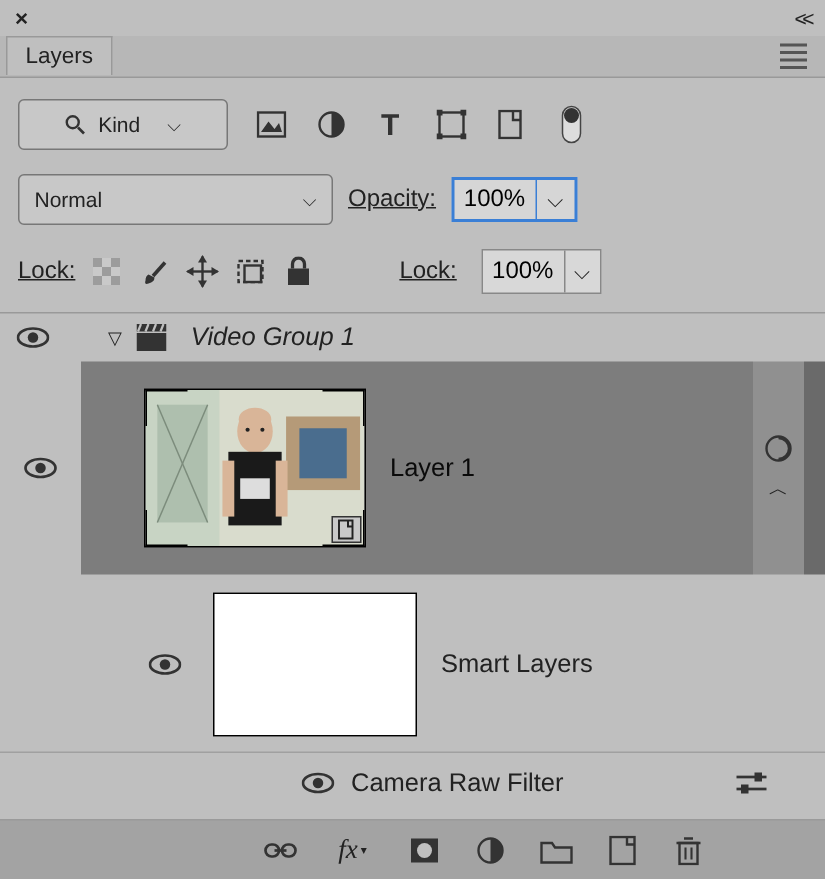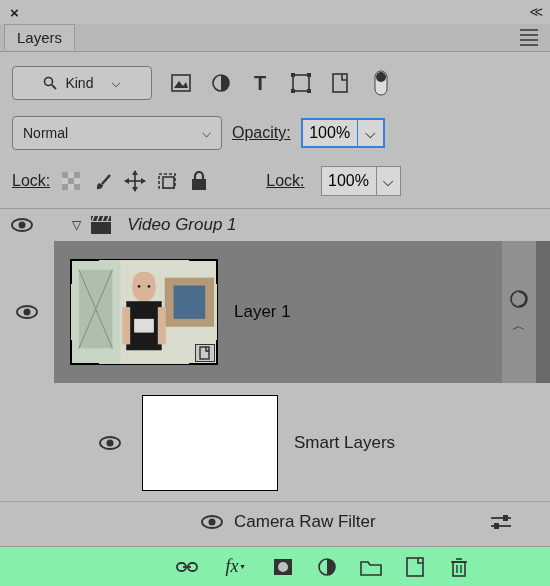--- a/index.html
+++ b/index.html
@@ -28,38 +28,38 @@
   .fill-box .dd { border-left:1px solid #888; width:24px; display:flex; align-items:center; justify-content:center; height:100%; }
 
   .layers-area { }
   .group-row { display:flex; align-items:center; gap:10px; padding:6px 10px; }
   .eye { width:24px; display:flex; align-items:center; justify-content:center; cursor:pointer; }
   .tri { font-size:12px; cursor:pointer; }
   .clapper { width:20px; height:18px; }
 
   .layer-slot { display:flex; align-items:center; position:relative;}
   .slot-left { width:54px; display:flex; align-items:center; justify-content:center; }
-  .slot-body { flex:1; background:#7d7d7d; height:142px; display:flex; align-items:center; gap:16px; padding-left:16px; position:relative; }
+  .slot-body { flex:1; background:#7d7d7d; height:142px; display:flex; align-items:center; gap:16px; padding-left:42px; position:relative; }
   .thumb-wrap { width:148px; height:106px; border:1px solid #000; background:#999; position:relative; overflow:hidden; }
   .thumb-wrap .c1{position:absolute;top:-2px;left:-2px;border:3px solid #000;border-right:none;border-bottom:none;width:30px;height:26px;}
   .thumb-wrap .c2{position:absolute;top:-2px;right:-2px;border:3px solid #000;border-left:none;border-bottom:none;width:30px;height:26px;}
   .thumb-wrap .c3{position:absolute;bottom:-2px;left:-2px;border:3px solid #000;border-right:none;border-top:none;width:30px;height:26px;}
   .thumb-wrap .c4{position:absolute;bottom:-2px;right:-2px;border:3px solid #000;border-left:none;border-top:none;width:30px;height:26px;}
   .thumb-img { width:100%; height:100%; display:block; }
   .smart-badge { position:absolute; right:2px; bottom:2px; width:20px; height:18px; background:#c9c9c9; border:1px solid #333; display:flex; align-items:center; justify-content:center; font-size:11px; }
   .layer-name { font-size:17px; color:#0a0a0a; }
   .slot-right { width:34px; background:#909090; height:142px; display:flex; flex-direction:column; align-items:center; justify-content:center; gap:8px; }
   .slot-end { width:14px; background:#6a6a6a; height:142px; }
 
   .sf-row { display:flex; align-items:center; padding:12px 0 10px 98px; gap:16px; border-bottom:1px solid #a0a0a0; }
   .mask-thumb { width:136px; height:96px; border:1px solid #000; background:#fff; }
   .crf-row { display:flex; align-items:center; padding:10px 16px 14px 200px; gap:10px; border-bottom:1px solid #999; }
   .sliders-icon { margin-left:auto; margin-right:22px; cursor:pointer; }
 
-  .bottom-bar { position:absolute; bottom:0; left:0; width:100%; height:40px; display:flex; align-items:center; gap:22px; padding-left:176px; border-top:1px solid #9a9a9a; background:#86efac;}
+  .bottom-bar { position:absolute; bottom:0; left:0; width:100%; height:40px; display:flex; align-items:center; gap:22px; padding-left:176px; border-top:1px solid #9a9a9a; background:#a3a3a3;}
   svg { display:block; }
   label{font-size:16px;text-decoration:underline;}
 </style>
 </head>
 <body>
 
 <div class="panel-header">
   <span class="close-x">×</span>
   <span class="collapse">&lt;&lt;</span>
 </div>

